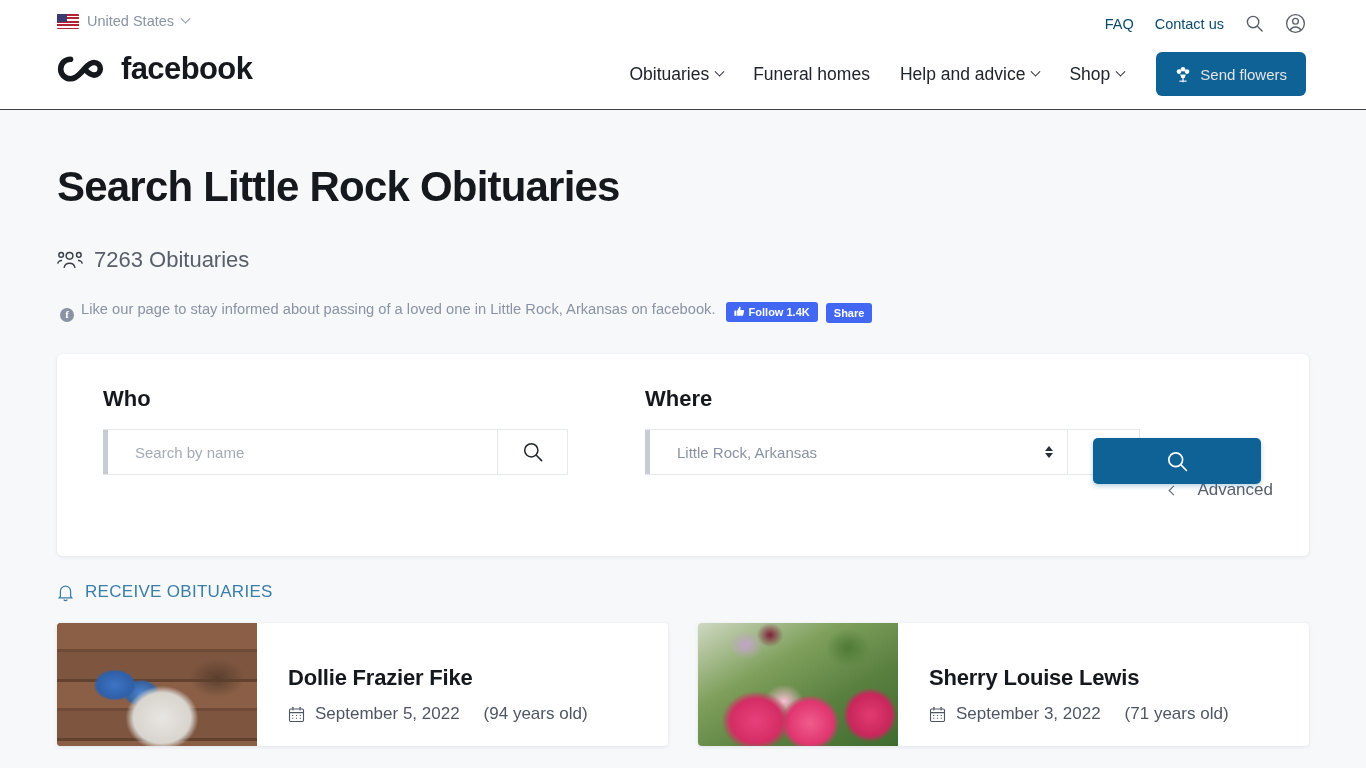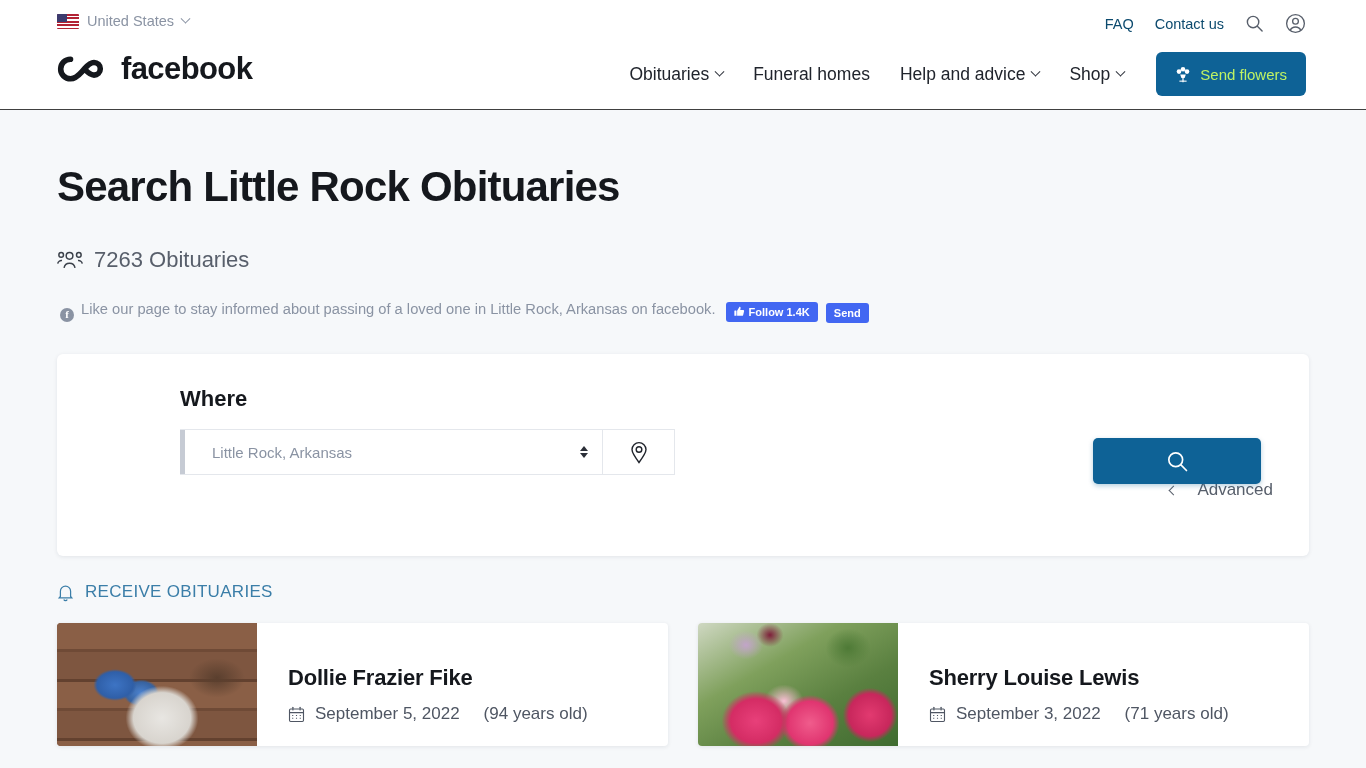--- a/index.html
+++ b/index.html
@@ -94,21 +94,21 @@
   }
   .navitem {
     display: flex; align-items: center; gap: 7px;
     font-size: 17.5px;
     color: #20242c;
     cursor: pointer;
     white-space: nowrap;
   }
   .btn-flowers {
     background: #0e6296;
-    color: #bef264;
+    color: #e5e5e5;
     border: none;
     border-radius: 6px;
     height: 44px;
     padding: 0 19px;
     display: flex; align-items: center; gap: 9px;
     font-size: 15px;
     font-family: "Liberation Sans", sans-serif;
     cursor: pointer;
     margin-left: 2px;
   }
@@ -446,26 +446,41 @@
     <span class="fb-btn follow">
       <span style="display:flex;">
         <svg width="11" height="11" viewBox="0 0 12 12" fill="#ffffff">
           <path d="M3.4 5.2 6 0.8c.9 0 1.4.6 1.2 1.5L6.8 4.3h3.1c.8 0 1.3.7 1.1 1.4l-1 4c-.1.6-.6 1-1.2 1H3.4z"></path>
           <rect x="0.4" y="5" width="2.3" height="5.7" rx="0.4"></rect>
         </svg>
       </span>
       <span>Follow 1.4K</span>
     </span>
     <span class="fb-btn share">
-      <span>Send</span>
+      <span>Share</span>
     </span>
   </p>
 
   <div class="search-card">
 
+    <div class="field-group who-group">
+      <div class="field-label">Who</div>
+      <div class="input-shell">
+        <span class="accent-bar"></span>
+        <span class="input-main">
+          <input type="text" placeholder="Search by name" style="">
+        </span>
+        <span class="icon-box">
+          <svg width="22" height="22" viewBox="0 0 22 22" fill="none" stroke="#20242c" stroke-width="1.5">
+            <circle cx="9.3" cy="9.3" r="6.6"></circle>
+              <line x1="14.3" y1="14.3" x2="19.6" y2="19.6" stroke-linecap="round"></line>
+          </svg>
+        </span>
+      </div>
+    </div>
 
     <div class="field-group where-group">
       <div class="field-label">Where</div>
       <div class="input-shell">
         <span class="accent-bar"></span>
         <span class="input-main">
           <select>
             <option>Little Rock, Arkansas</option>
           </select>
           <span class="select-arrows">

